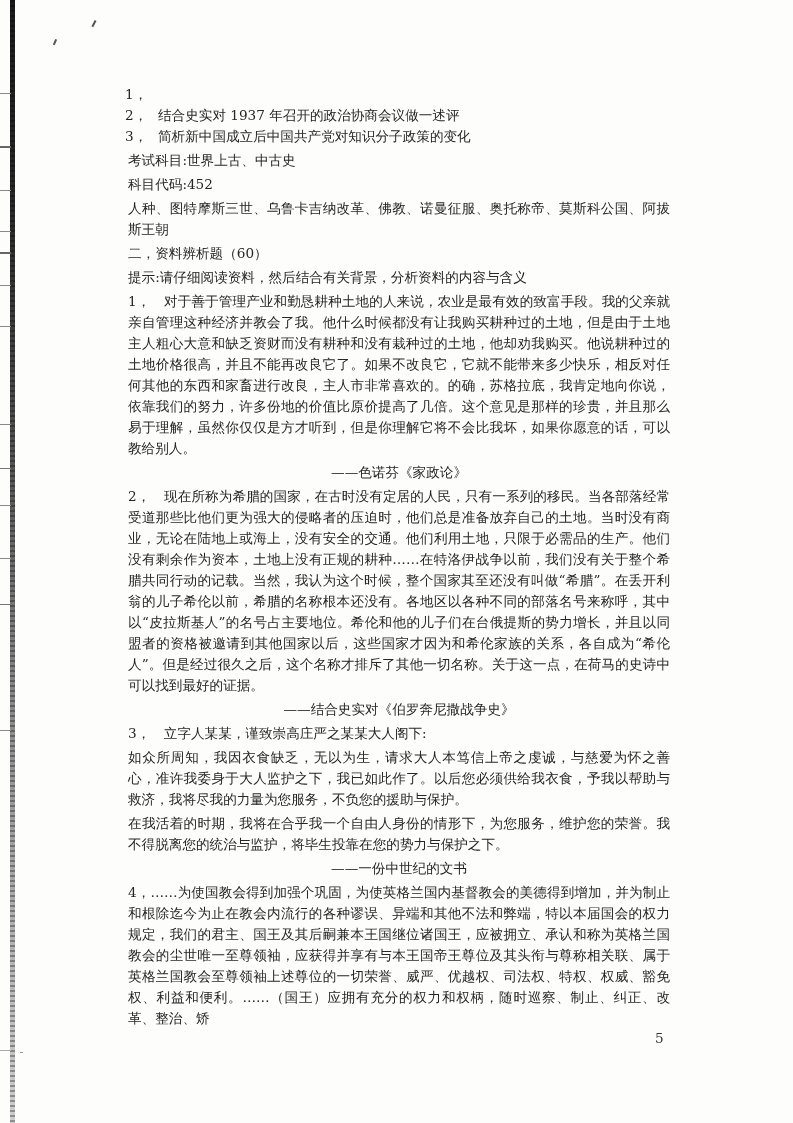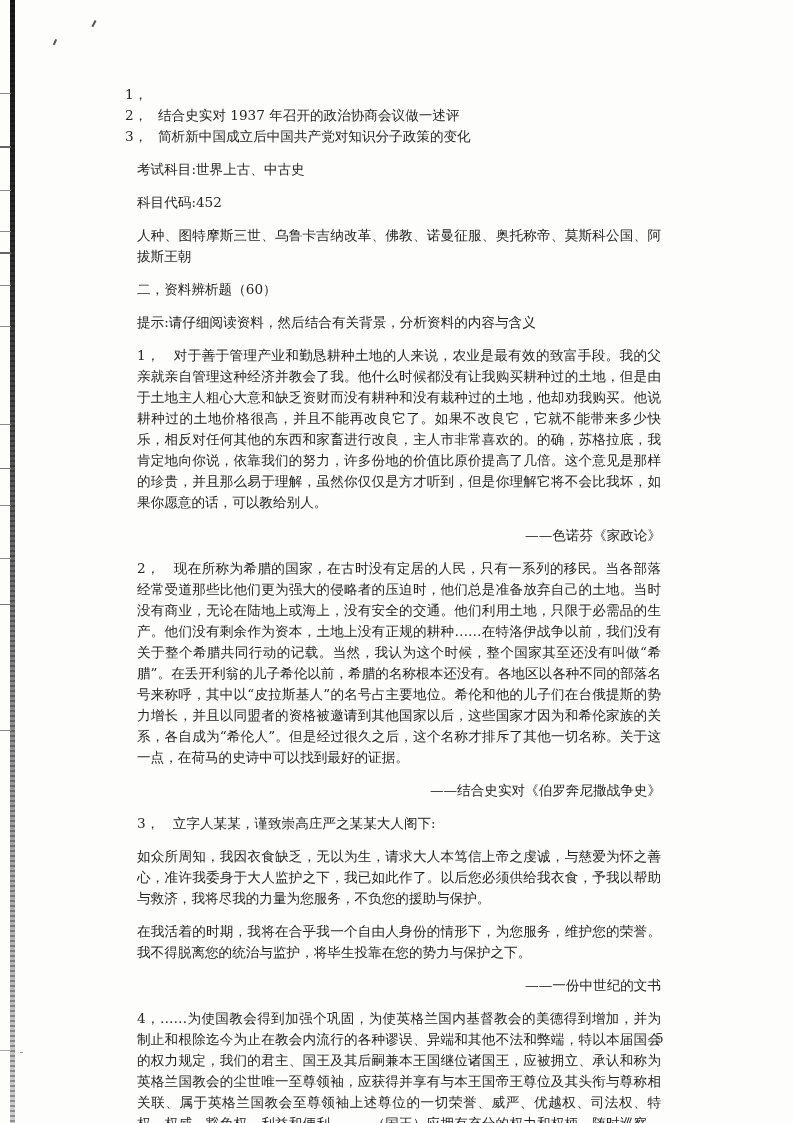--- a/index.html
+++ b/index.html
@@ -12,25 +12,25 @@
     color:#262626;
   }
   .content {
     position:absolute;
     left:125px; top:84px; width:548px;
     font-size:13.6px;
     line-height:21px;
     text-align:justify;
     text-justify:inter-ideograph;
   }
-  .content p { margin:12px; }
+  .content p { margin:3px; }
   .q-row { display:flex; text-align:left; }
   .q-num { flex:0 0 33px; }
   .header-block { margin-top:44px; }
-  .source { text-align:right; }
+  .source { text-align:center; }
   .page-number {
     position:absolute;
     left:655px; top:1030px;
     font-size:13.6px;
     color:#333;
   }
   
   .binding-edge {
     position:absolute; left:10px; top:0; width:5px; height:1123px;
     background:

